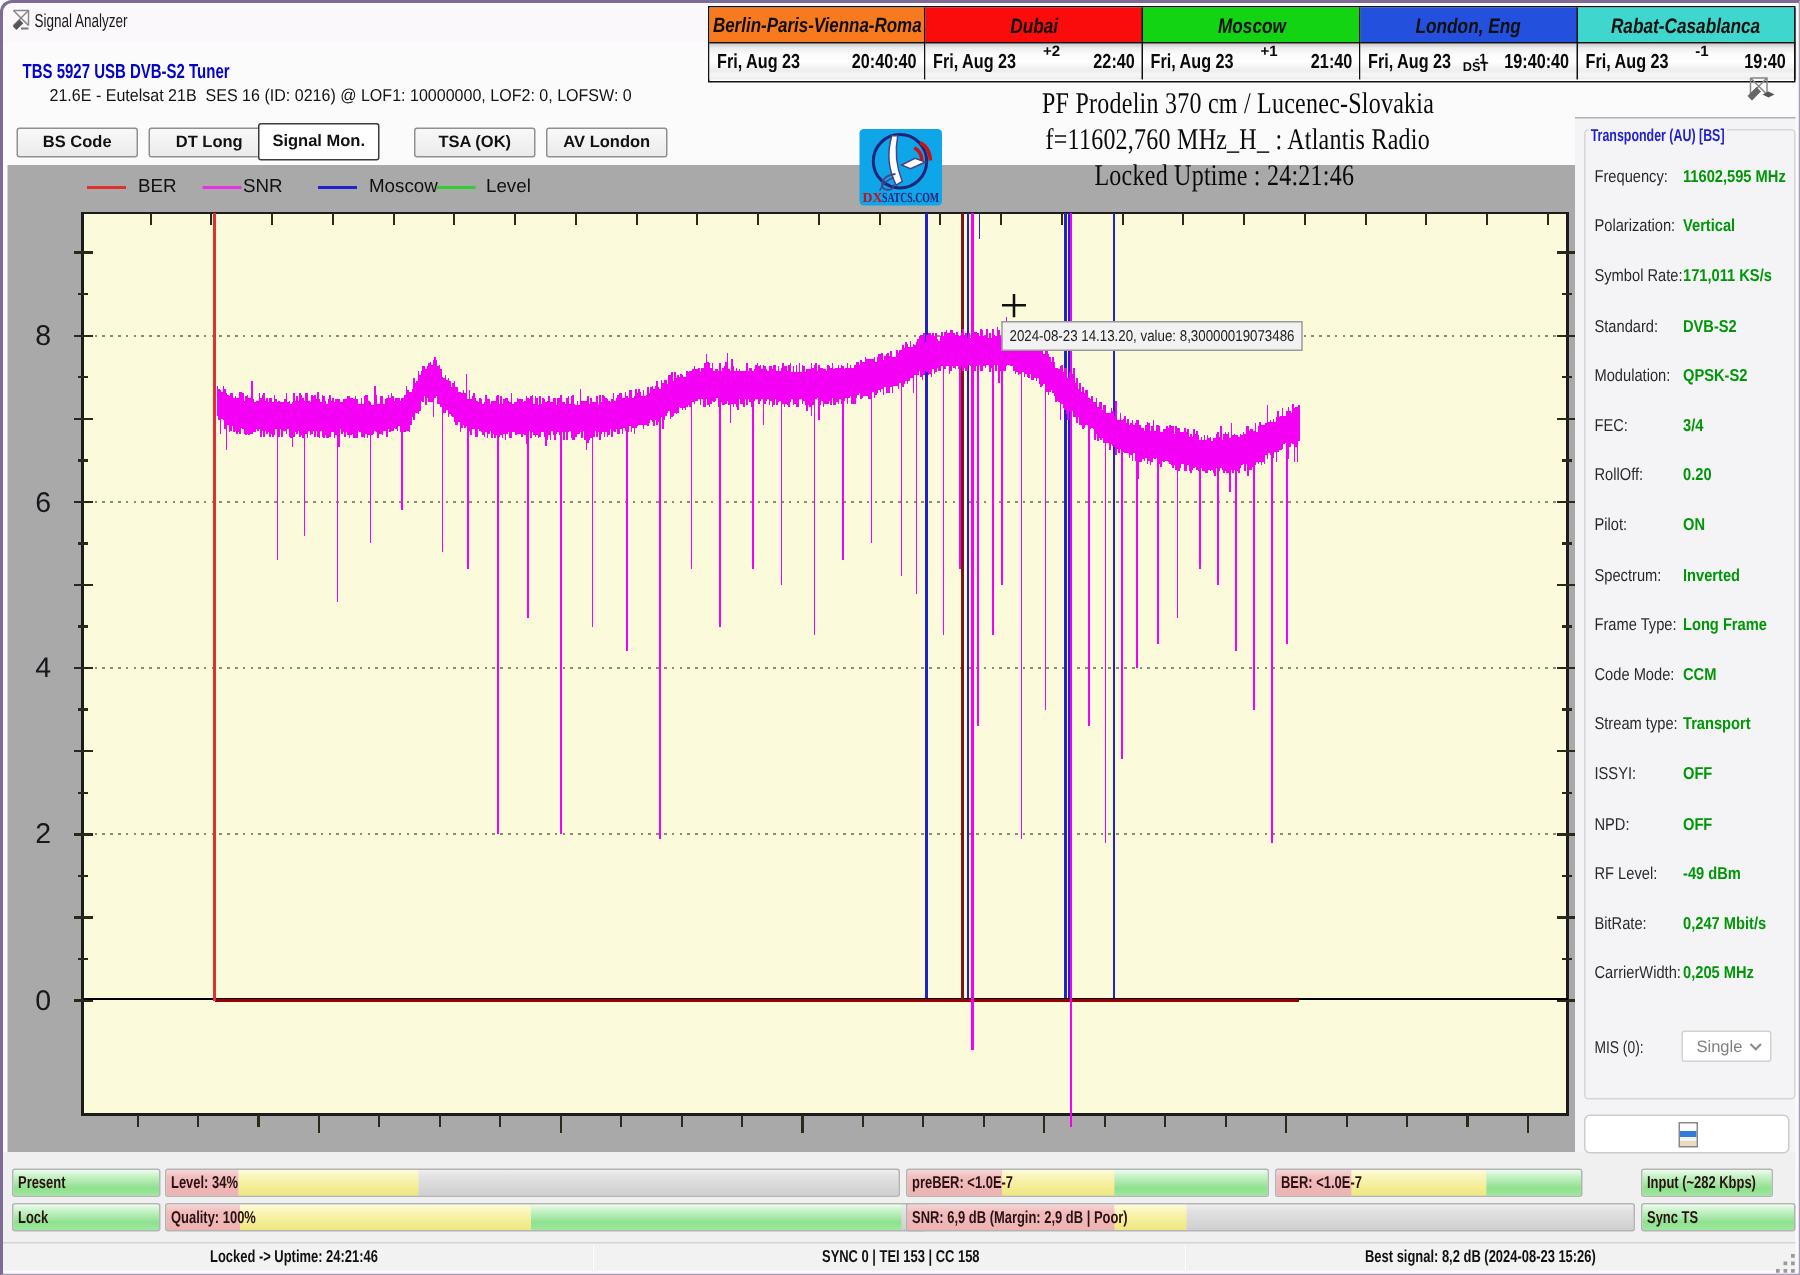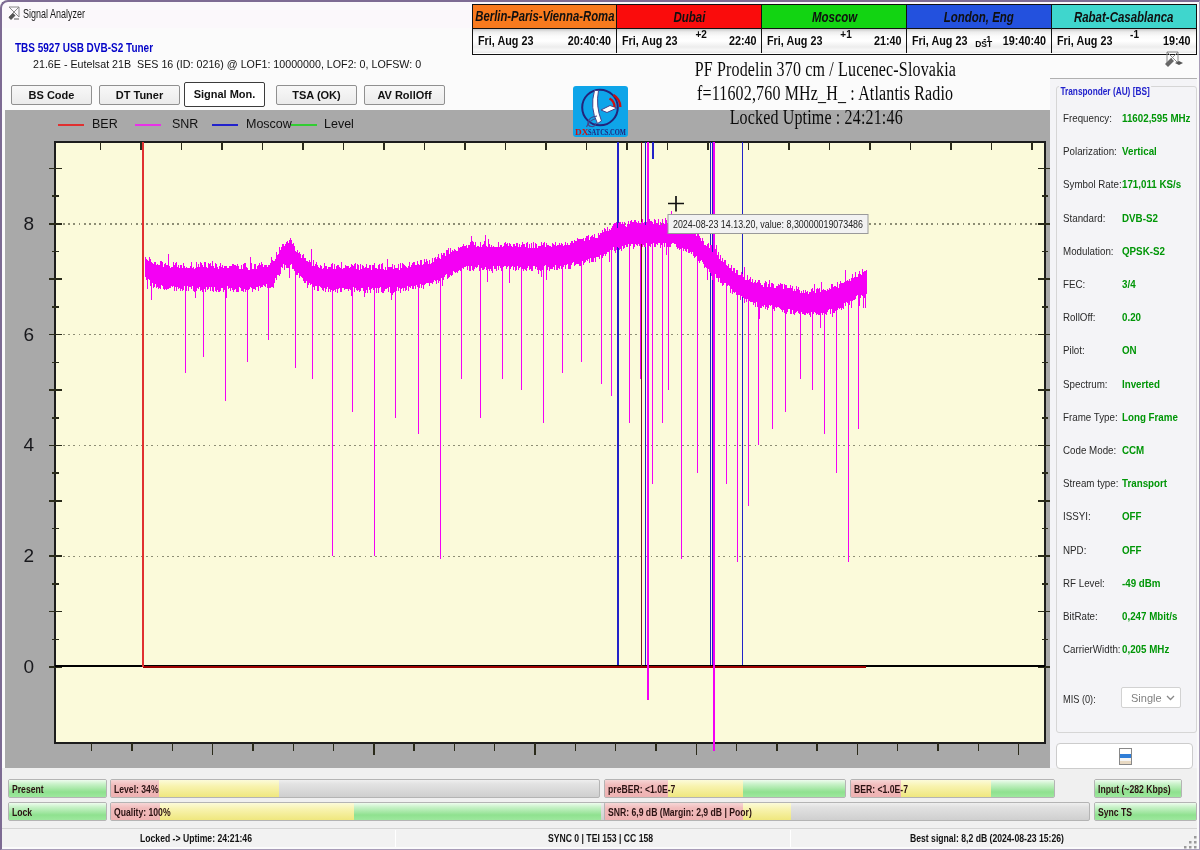--- a/index.html
+++ b/index.html
@@ -95,28 +95,28 @@
 <svg width="13" height="14" viewBox="0 0 13 14" style="position:absolute;left:8px;top:6px">
  <path d="M1 1 L11 11 M1 11 L11 1" stroke="#888" stroke-width="1" fill="none"></path>
  <path d="M1 1 H11 V11" stroke="#888" stroke-width="1" fill="none"></path>
  <path d="M0.5 11.5 L5 7 L7.5 9.5 L3 14 Z" fill="#555"></path>
  <path d="M6 13 h5" stroke="#777" stroke-width="1.2"></path>
 </svg>
 <div id="titletxt">Signal Analyzer</div>
 <div id="tbs">TBS 5927 USB DVB-S2 Tuner</div>
 <div id="lof">21.6E - Eutelsat 21B&nbsp; SES 16 (ID: 0216) @ LOF1: 10000000, LOF2: 0, LOFSW: 0</div>
 <div class="tab" style="left:11px">BS Code</div>
-<div class="tab" style="left:99px">DT Tuner</div>
-<div class="tab" id="tab3" style="left:184px">Signal Mon.</div>
+<div class="tab" style="left:99px">DT Long</div>
+<div class="tab" id="tab3" style="left:172px">Signal Mon.</div>
 <div class="tab" style="left:276px">TSA (OK)</div>
-<div class="tab" style="left:364px">AV RollOff</div>
+<div class="tab" style="left:364px">AV London</div>
 <div class="leg" style="left:58px;background:#e03030"></div>
 <div class="legt" style="left:92px">BER</div>
 <div class="leg" style="left:135px;background:#e832e8"></div>
-<div class="legt" style="left:172px">SNR</div>
+<div class="legt" style="left:162px">SNR</div>
 <div class="leg" style="left:212px;background:#2222cc"></div>
 <div class="legt" style="left:246px">Moscow</div>
 <div class="leg" style="left:291px;background:#32cd32"></div>
 <div class="legt" style="left:324px">Level</div>
 <div id="rightbg"></div>
 <div id="botbg"></div>
 <div id="clock">
     <div class="chd" style="left:0.0px;background:#f87a1e;font-size:13.8px">
       <span class="sxc" style="transform:scaleX(0.82)">Berlin-Paris-Vienna-Roma</span>
     </div>

